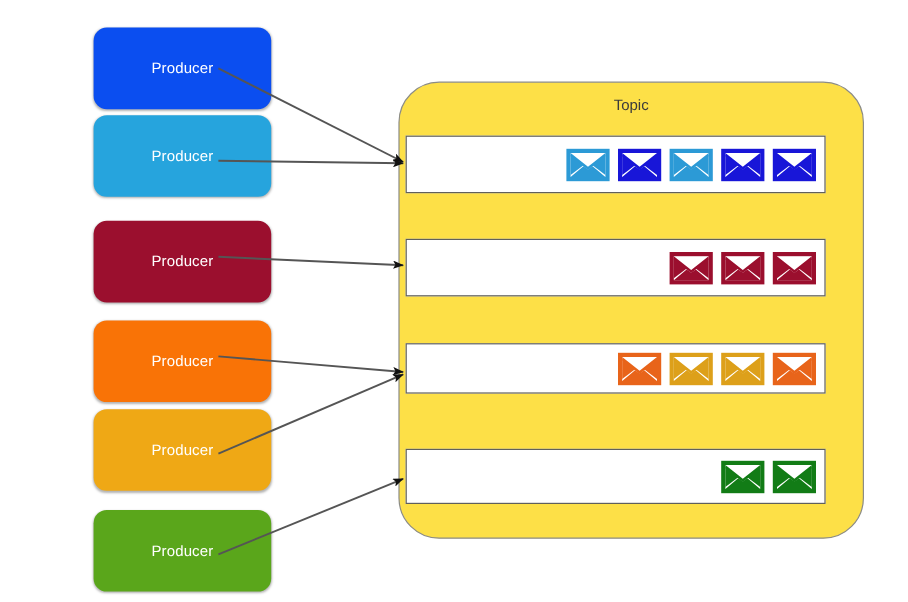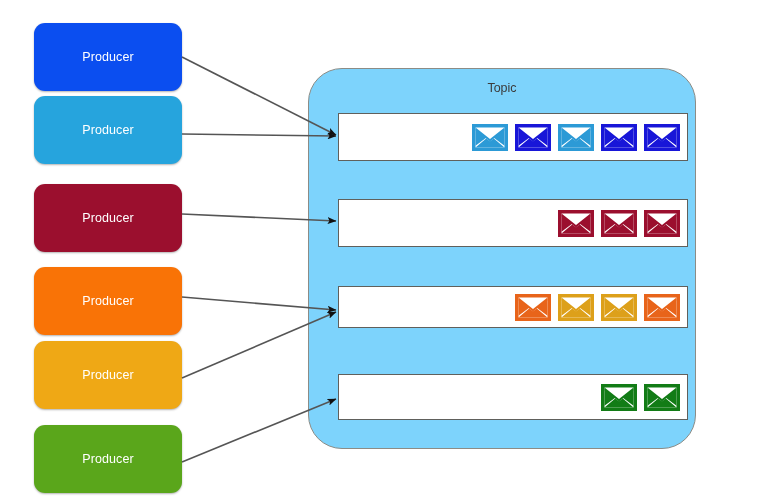--- a/index.html
+++ b/index.html
@@ -29,20 +29,21 @@
     position: absolute;
     border-radius: 11px;
     box-sizing: border-box;
     display: flex;
     align-items: center;
     justify-content: center;
     color: #ffffff;
     font-size: 12.5px;
     letter-spacing: 0.1px;
     box-shadow: 0 1px 2px rgba(0,0,0,0.30);
+    margin-left: 44px;
   }
   .topic-panel {
     position: absolute;
     box-sizing: border-box;
     background: #f5f2e9;
     border: 1.4px solid #8c8c86;
     border-radius: 34px;
   }
   .topic-label {
     position: absolute;
@@ -91,21 +92,21 @@
         <span>Producer</span>
       </div>
       <div class="producer" style="left: 34px; top: 341px; width: 148px; height: 68px; background: rgb(239, 168, 21);">
         <span>Producer</span>
       </div>
       <div class="producer" style="left: 34px; top: 425px; width: 148px; height: 68px; background: rgb(90, 166, 27);">
         <span>Producer</span>
       </div>
     </div>
 
-  <div id="topic-panel" class="topic-panel" style="left: 308px; top: 68px; width: 388px; height: 381px; background: #7dd3fc; border-color: rgb(140, 140, 134);">
+  <div id="topic-panel" class="topic-panel" style="left: 332px; top: 68px; width: 388px; height: 381px; background: #fde047; border-color: rgb(140, 140, 134);">
     <div class="topic-label">Topic</div>
   </div>
 
   <div id="partitions-layer">
       <div class="partition" style="left: 338px; top: 113px; width: 350px; height: 48px;">
         <svg class="env" viewBox="0 0 38 29">
           <rect x="1" y="1" width="36" height="27" fill="#2c9ad6"></rect>
           <rect x="4.5" y="4.5" width="29" height="20" fill="#ffffff"></rect>
           <path d="M4.5,4.5 L19,16 L33.5,4.5 L33.5,7.2 L19,18.6 L4.5,7.2 Z" fill="#2c9ad6"></path>
           <path d="M4.5,6.2 L15.5,14.5 L4.5,22.8 Z" fill="#2c9ad6"></path>

